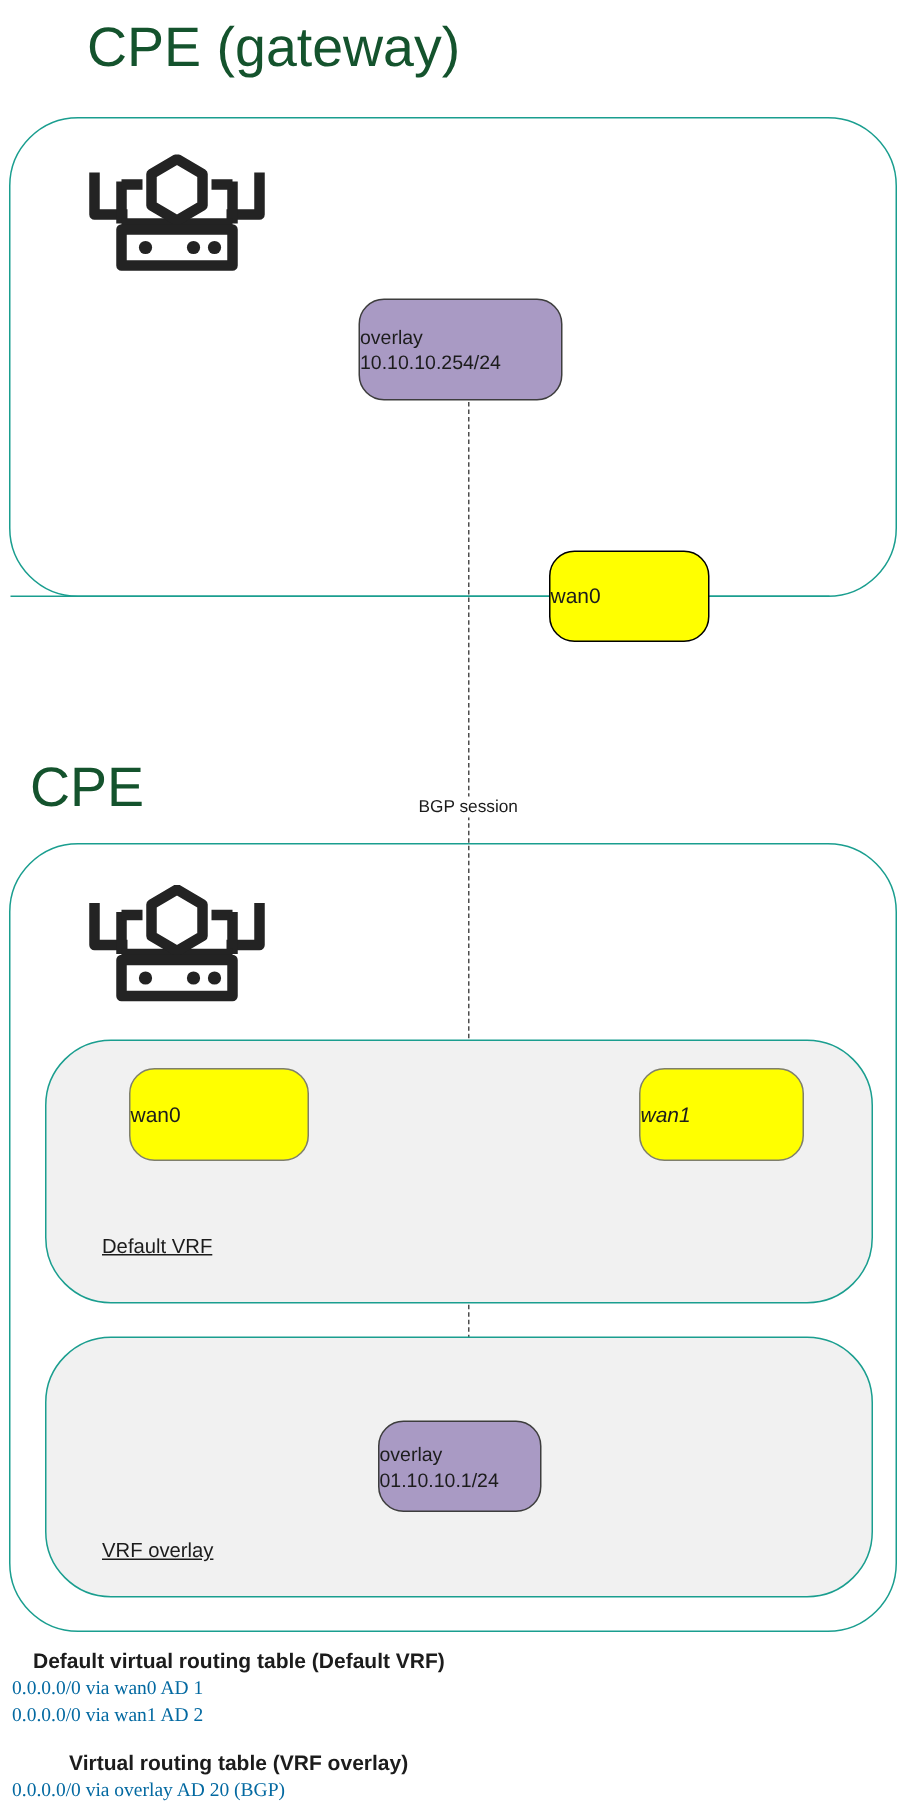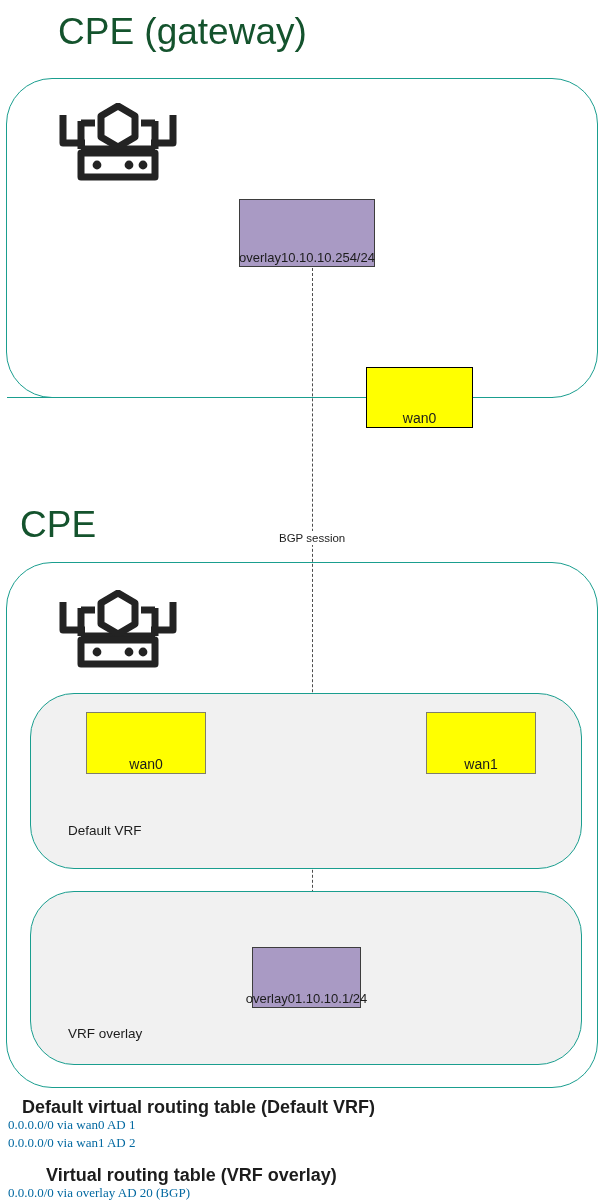--- a/index.html
+++ b/index.html
@@ -49,20 +49,21 @@
     box-sizing: border-box;
   }
   #vrf-default { left: 30px; top: 693px; width: 552px; height: 176px; }
   #vrf-overlay { left: 30px; top: 891px; width: 552px; height: 174px; }
 
   .vrf-label {
     position: absolute;
     font-size: 13.5px;
     color: #1c1c1c;
     white-space: nowrap;
+    text-decoration: underline;
   }
   #vrf-default-label { left: 68px; top: 823px; }
   #vrf-overlay-label { left: 68px; top: 1026px; }
 
   
   .router-icon {
     position: absolute;
     width: 122px;
     height: 82px;
   }
@@ -95,25 +96,26 @@
     padding: 1px 3px;
     white-space: nowrap;
     margin-top: 33px;
   }
 
   
   .iface-box {
     position: absolute;
     box-sizing: border-box;
     display: flex;
-    flex-direction: row;
-    align-items: flex-end;
+    flex-direction: column;
+    align-items: flex-start;
     justify-content: center;
     text-align: center;
     line-height: 17px;
+    border-radius: 17px;
   }
   .iface-wan {
     background: #ffff00;
     border: 1.5px solid #000000;
     font-size: 14px;
     color: #1c1c1c;
   }
   .iface-wan-soft {
     background: #ffff00;
     border: 1.6px solid #7f7f6b;
@@ -123,34 +125,34 @@
   .iface-overlay {
     background: #a99ac4;
     border: 1.5px solid #3d3d3d;
     font-size: 13px;
     color: #1c1c1c;
   }
 
   #overlay-gw   { left: 239px; top: 199px; width: 136px; height: 68px; }
   #wan0-gw      { left: 366px; top: 367px; width: 107px; height: 61px; }
   #wan0-cpe     { left: 86px;  top: 712px; width: 120px; height: 62px; }
-  #wan1-cpe     { left: 426px; top: 712px; width: 110px; height: 62px; }
+  #wan1-cpe     { left: 426px; top: 712px; width: 110px; height: 62px; font-style: italic; }
   #overlay-cpe  { left: 252px; top: 947px; width: 109px; height: 61px; }
 
   .iface-line { display: block; }
 
   
   #routing-legend {
     position: absolute;
     left: 0px;
     top: 1098px;
     width: 606px;
   }
   .rt-head {
-    font-size: 18px;
+    font-size: 14px;
     font-weight: bold;
     color: #1c1c1c;
     line-height: 18px;
     white-space: nowrap;
   }
   .rt-row {
     font-size: 13px;
     color: #0369a1;
     line-height: 18px;
     white-space: nowrap;

